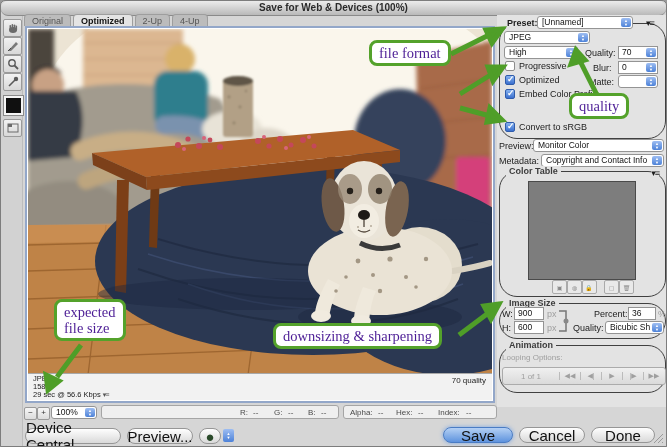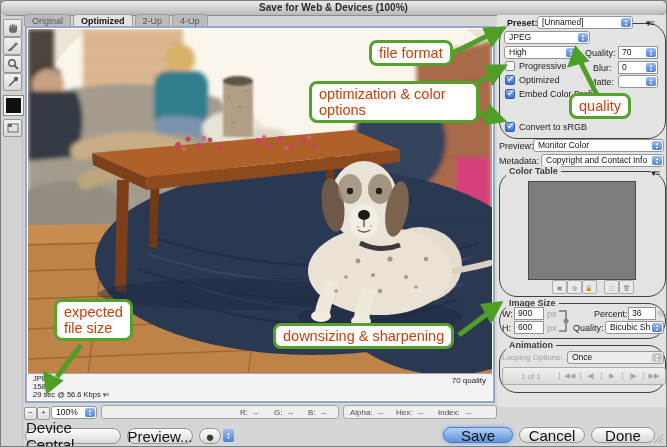--- a/index.html
+++ b/index.html
@@ -49,21 +49,21 @@
   .zbtn{position:absolute;width:11px;height:11px;background:linear-gradient(#f6f6f6,#dcdcdc);
         border:1px solid #9a9a9a;border-radius:2px;font-size:8px;line-height:9px;text-align:center;color:#333;}
   .ibar{position:absolute;top:404px;height:14px;background:#efefef;border:1px solid #a5a5a5;border-radius:3px;box-sizing:border-box;}
   .ibar span{position:absolute;top:2px;font-size:8px;color:#4a4a4a;white-space:nowrap;}
   .macbtn{position:absolute;height:16px;border:1px solid #969696;border-radius:9px;
           background:linear-gradient(#fefefe,#d9d9d9);font-size:15px;color:#111;
           display:flex;align-items:center;justify-content:center;box-sizing:border-box;}
   .macbtn.primary{background:linear-gradient(#b4d0f4,#5e93de);border-color:#4a7cc4;box-shadow:0 0 4px #7aa6e4;}
   
   .callout{position:absolute;z-index:45;background:#fff;border:3px solid #54a22b;border-radius:8px;
-           color:#c2410c;font-size:14.5px;line-height:1.12;padding:2px 7px;white-space:pre-line;}
+           color:#4c1d95;font-size:14.5px;line-height:1.12;padding:2px 7px;white-space:pre-line;font-family:Liberation Serif, serif;}
   .arrows{position:absolute;left:0;top:0;z-index:40;pointer-events:none;}
   .grip{position:absolute;right:2px;bottom:2px;width:13px;height:13px;}
 </style>
 </head>
 <body>
 
 <div class="window">
 
   <div class="titlebar">Save for Web &amp; Devices (100%)</div>
 
@@ -371,24 +371,20 @@
     <div class="lbl" style="left:76px;top:308px;">Quality:</div>
     <div class="dd" style="left:108px;top:306px;width:59px;">
       <span class="dd-x">Bicubic Sharper</span>
         <span class="dd-s"></span>
     </div>
 
     <div class="grp" style="left:2px;top:330px;width:165px;height:46px;">
       <div class="grp-t">Animation</div>
     </div>
     <div class="lbl dis" style="left:5px;top:338px;font-size:8px;">Looping Options:</div>
-    <div class="dd" style="left:70px;top:336px;width:97px;background:#ededed;">
-      <span class="dd-x dis">Once</span>
-        <span class="dd-s" style="background:#c4c4c4;"></span>
-    </div>
     <div style="position:absolute;left:5px;top:352px;width:162px;height:16px;background:linear-gradient(#f0f0f0,#dadada);border:1px solid #ababab;border-radius:3px;display:flex;align-items:center;">
       <span class="dis" style="width:56px;text-align:center;font-size:8px;">1 of 1</span>
       <span class="dis" style="width:20px;text-align:center;font-size:7px;border-left:1px solid #bbb;">◀◀</span>
       <span class="dis" style="width:20px;text-align:center;font-size:7px;border-left:1px solid #bbb;">◀|</span>
       <span class="dis" style="width:20px;text-align:center;font-size:7px;border-left:1px solid #bbb;">▶</span>
       <span class="dis" style="width:20px;text-align:center;font-size:7px;border-left:1px solid #bbb;">|▶</span>
       <span class="dis" style="width:20px;text-align:center;font-size:7px;border-left:1px solid #bbb;">▶▶</span>
     </div>
   </div>
 
@@ -441,19 +437,18 @@
       <line x1="596" y1="94" x2="580" y2="62"></line>
         <polygon points="575,49 570,63 584,59"></polygon>
       <line x1="80" y1="344" x2="56" y2="376"></line>
         <polygon points="47,389 45,374 58,380"></polygon>
       <line x1="458" y1="334" x2="486" y2="313"></line>
         <polygon points="498,303 483,305 490,318"></polygon>
     </g>
   </svg>
 
   <div class="callout" style="left:368px;top:39px;">file format</div>
-  <div class="callout" style="left:308px;top:80px;width:150px;">optimization &amp; color options</div>
   <div class="callout" style="left:568px;top:92px;">quality</div>
   <div class="callout" style="left:53px;top:298px;">expected
 file size</div>
   <div class="callout" style="left:272px;top:322px;">downsizing &amp; sharpening</div>
 
 </div>
 
 </body></html>

